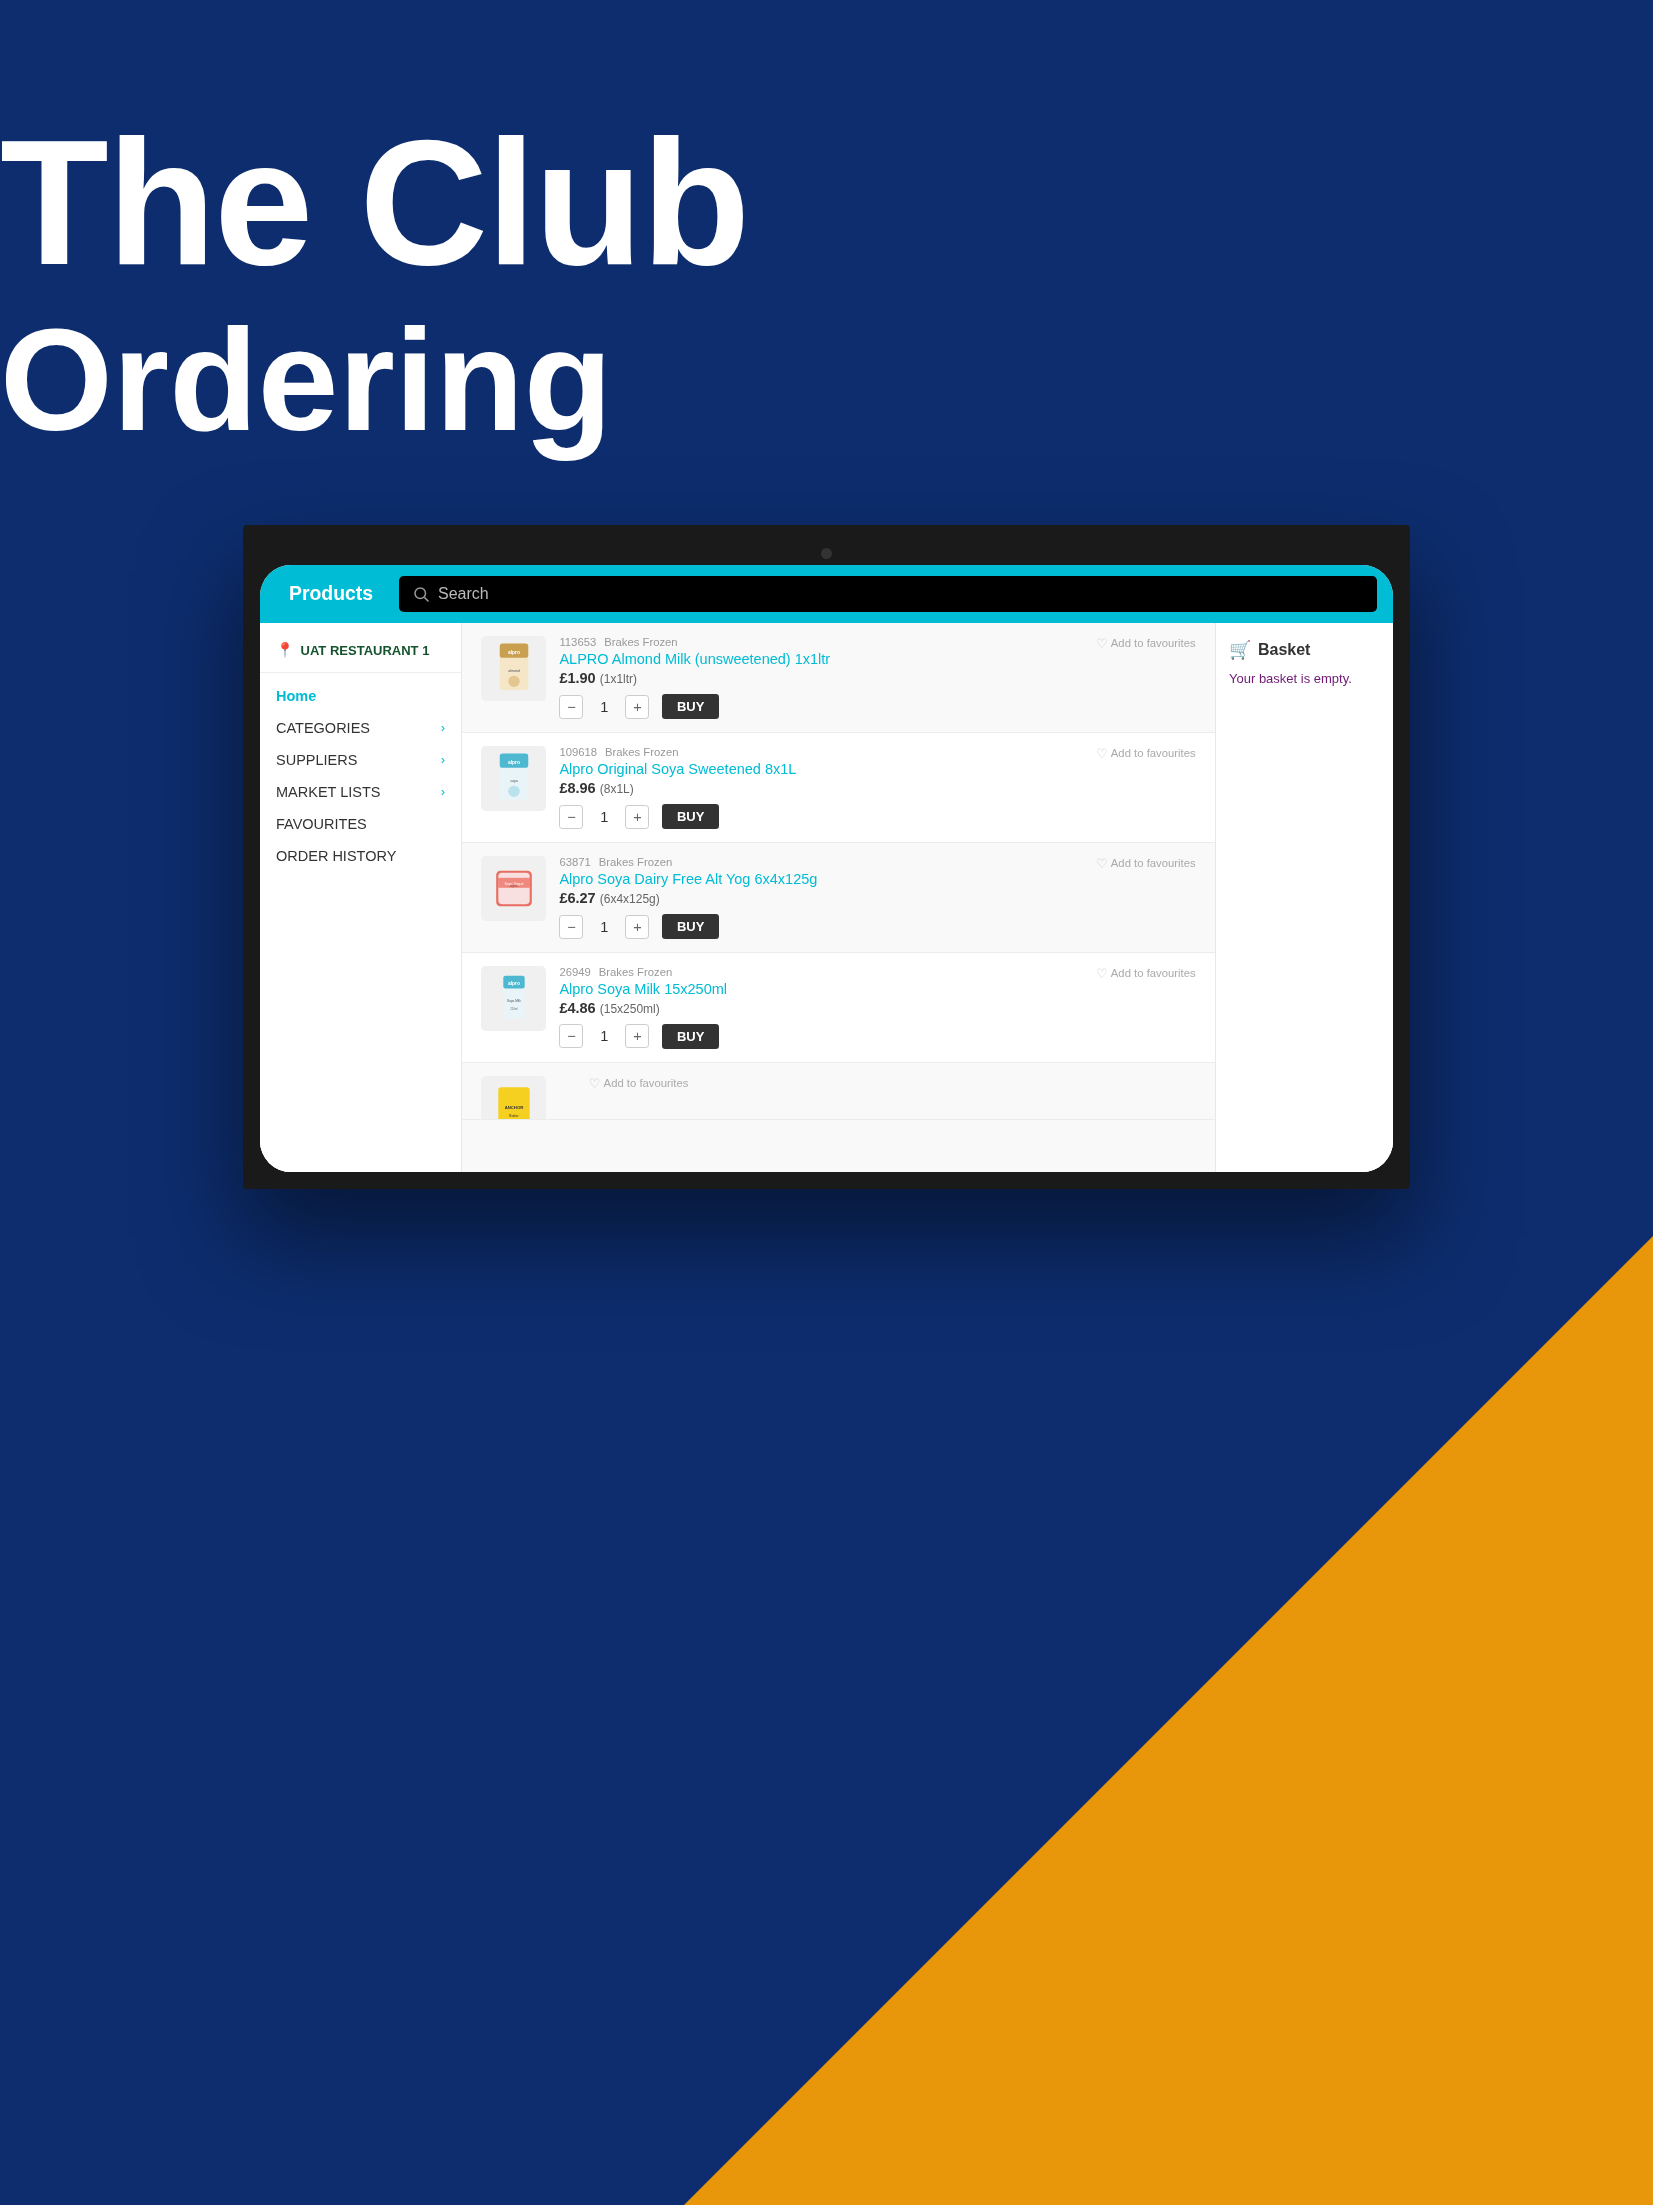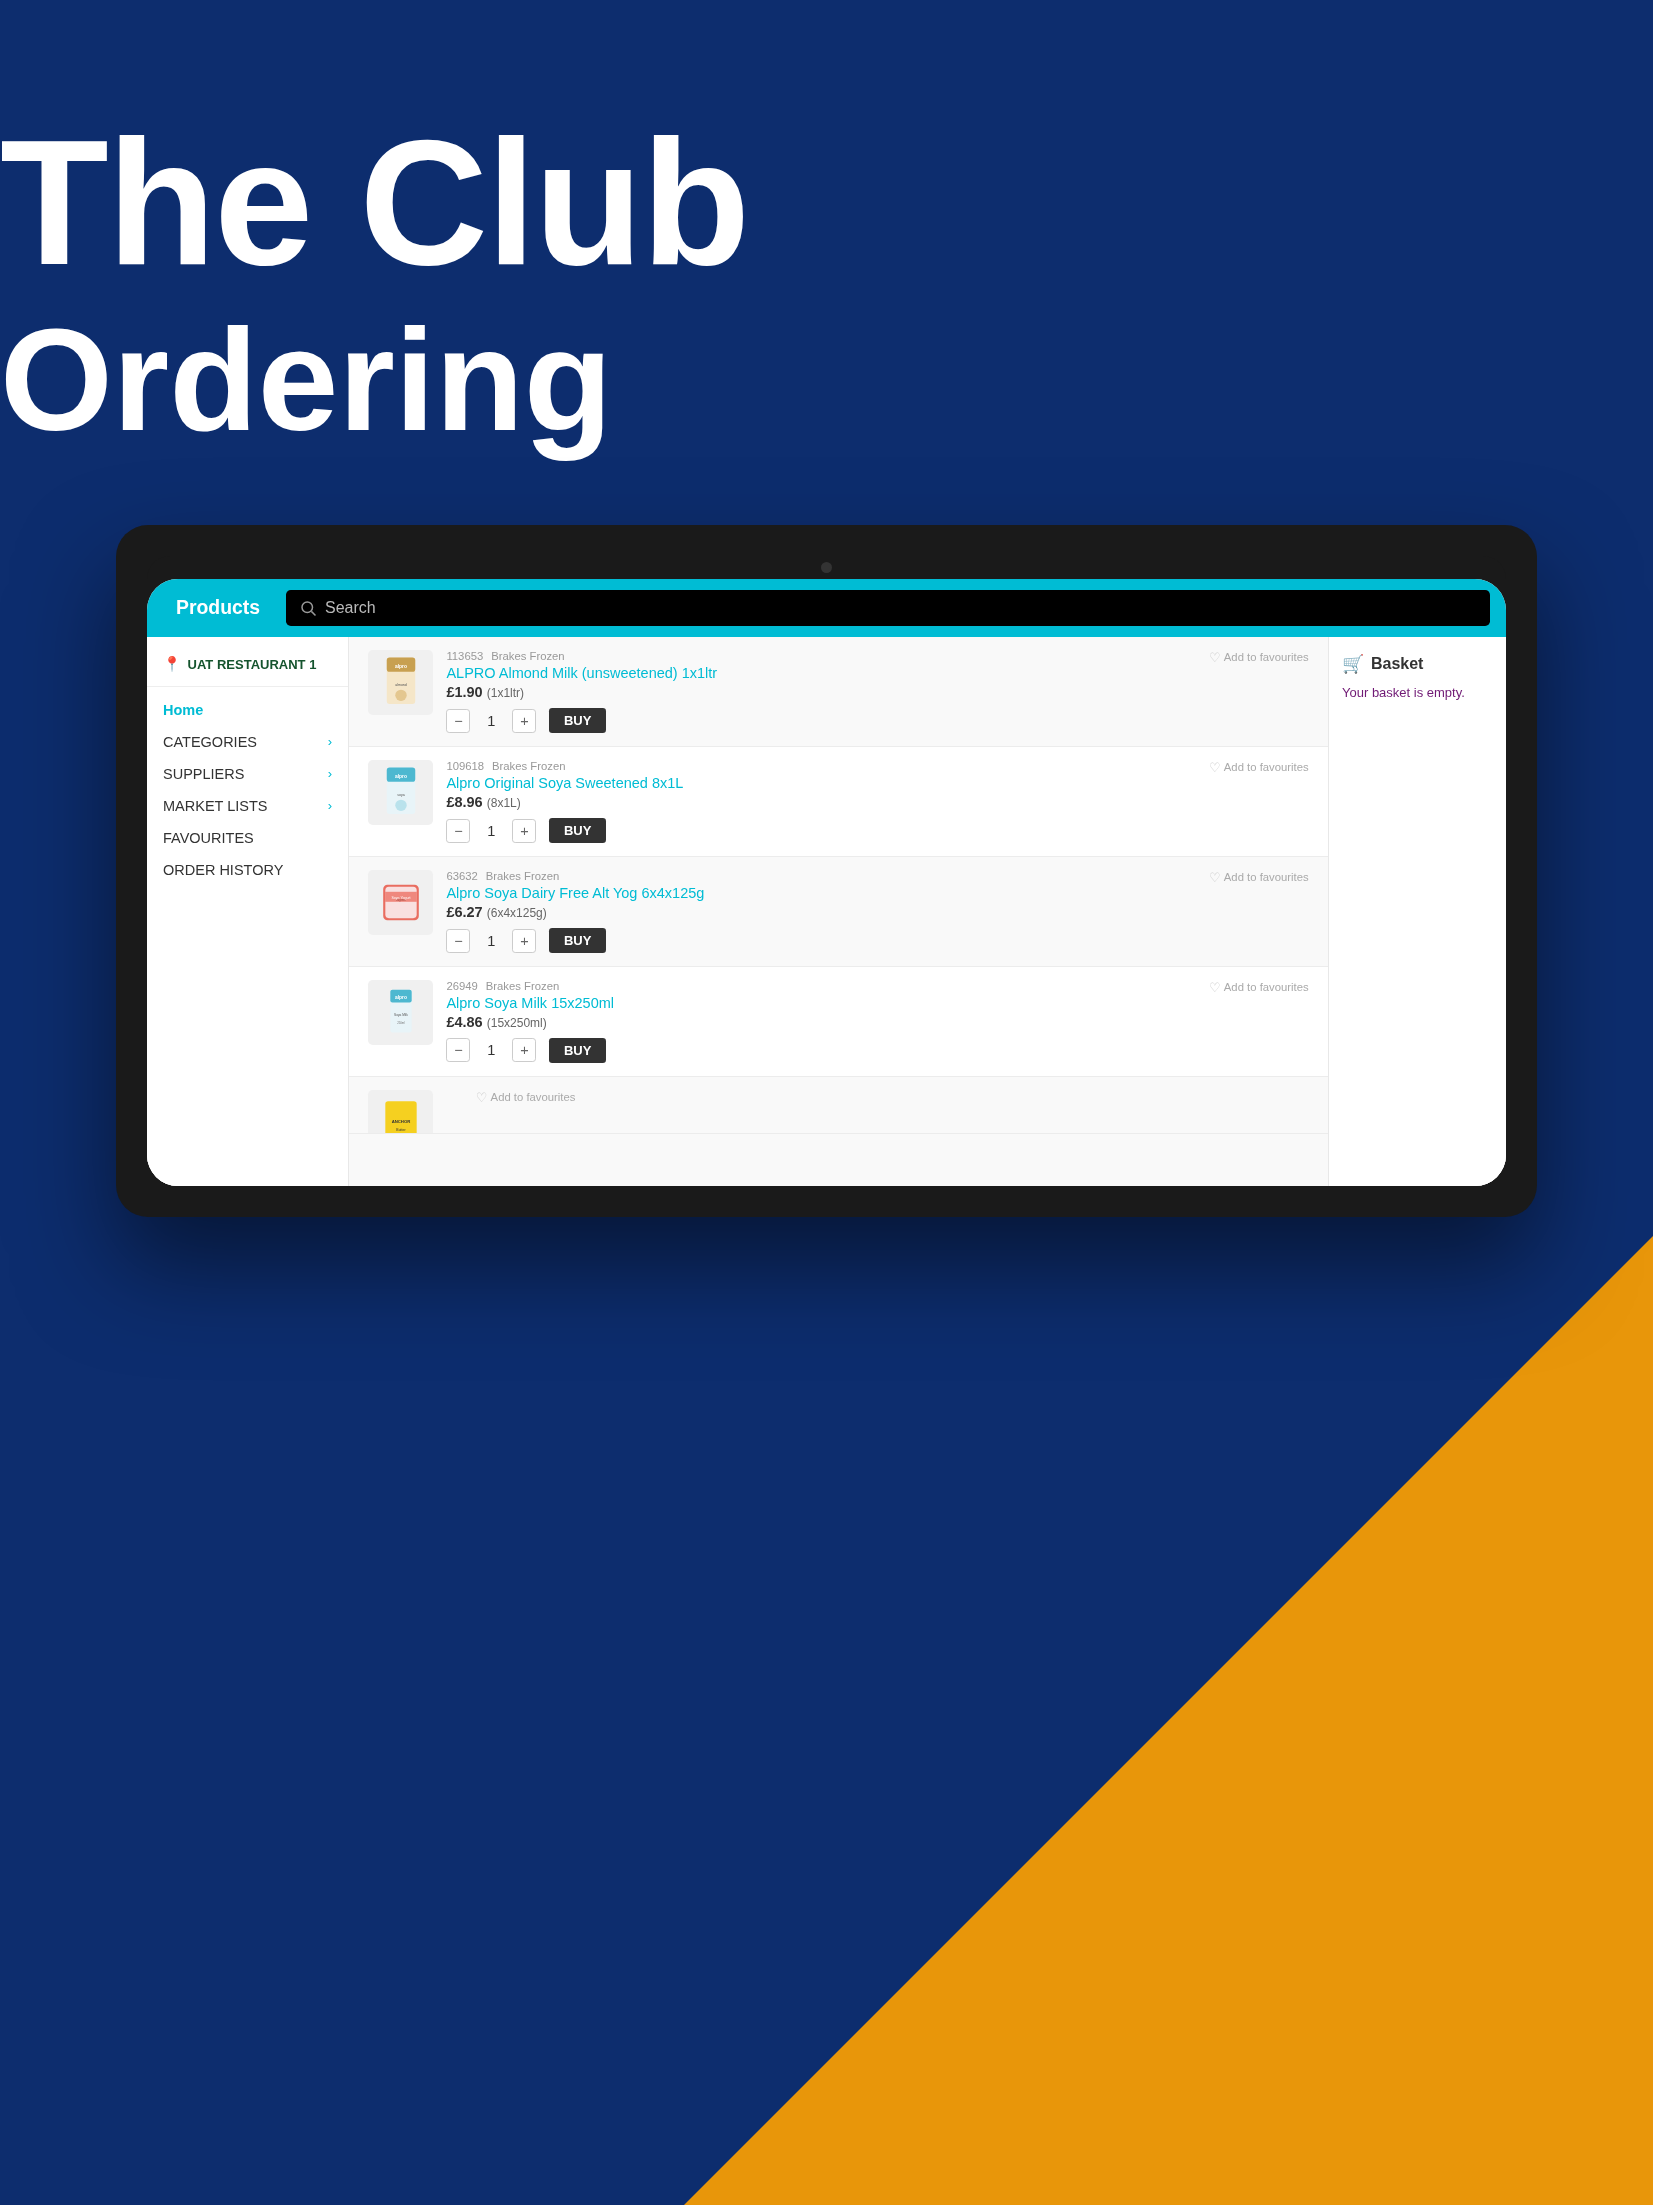--- a/index.html
+++ b/index.html
@@ -52,24 +52,24 @@
       position: relative;
       z-index: 2;
       display: flex;
       justify-content: center;
       align-items: center;
       padding: 0 65px;
     }
 
     .tablet {
       background: #1a1a1a;
-      border-radius: 32px;
-      padding: 31px;
+      border-radius: 4px;
+      padding: 17px;
       box-shadow: 0 48px 97px rgba(0,0,0,0.5);
-      width: 1421px;
+      width: 1167px;
     }
 
     .tablet-inner {
       background: #f5f5f5;
       border-radius: 31px;
       overflow: hidden;
       width: 100%;
     }
 
     
@@ -459,21 +459,21 @@
               <svg viewBox="0 0 60 80" style="font-size:11px">
                 <rect x="5" y="15" width="50" height="50" rx="6" fill="#e74c3c" opacity="0.8"></rect>
                 <rect x="8" y="18" width="44" height="44" rx="5" fill="#f9e0e0"></rect>
                 <text x="30" y="38" text-anchor="middle" font-size="6" fill="#333">alpro</text>
                 <rect x="8" y="25" width="44" height="14" fill="#e74c3c" opacity="0.6"></rect>
                 <text x="30" y="35" text-anchor="middle" font-size="5" fill="white">Soya Yogurt</text>
               </svg>
             </div>
             <div class="product-info">
               <div class="product-meta">
-                <span class="sku">63632</span>
+                <span class="sku">63871</span>
                 <span>Brakes Frozen</span>
               </div>
               <div class="product-name">Alpro Soya Dairy Free Alt Yog 6x4x125g</div>
               <div class="product-price">£6.27 <span class="unit">(6x4x125g)</span></div>
               <div class="qty-controls">
                 <button class="qty-btn">−</button>
                 <span class="qty-value">1</span>
                 <button class="qty-btn">+</button>
                 <button class="buy-btn">BUY</button>
               </div>

